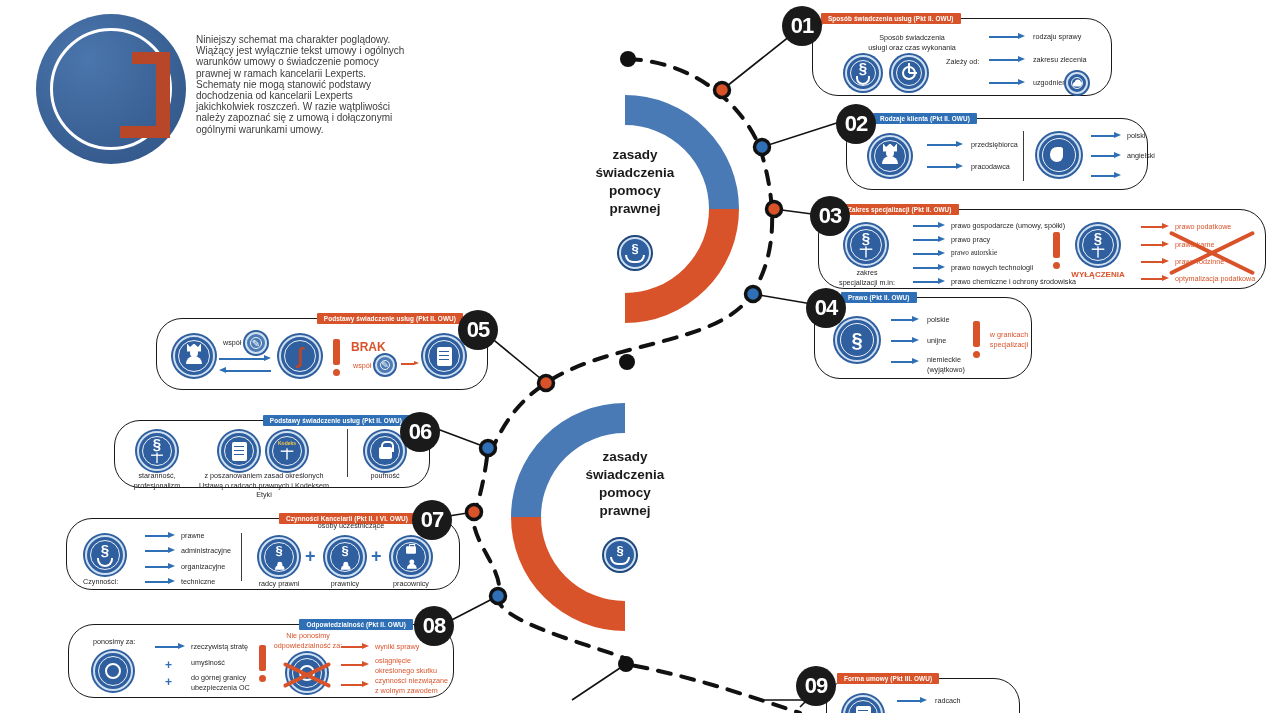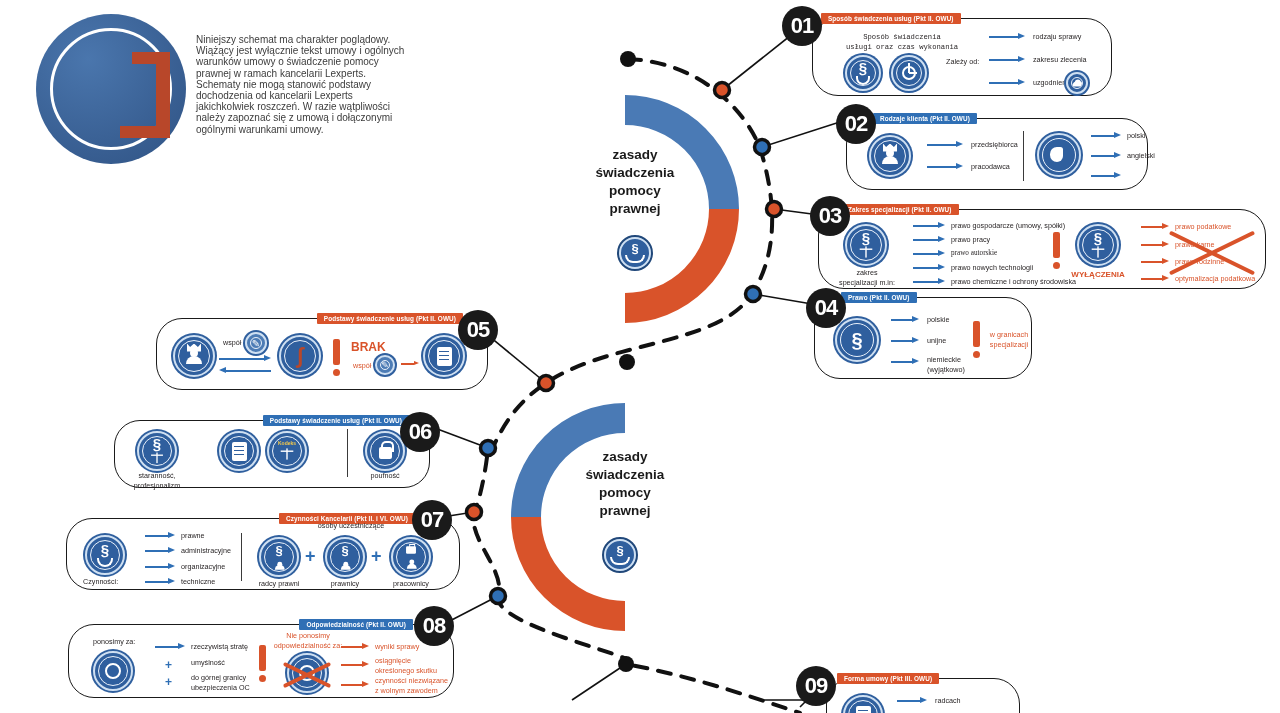--- a/index.html
+++ b/index.html
@@ -214,21 +214,21 @@
     <div class="seal" style="left:52px;top:95px;width:36px;height:36px;">
       <div class="seal-in">
           <span class="seal-s">§</span>
           <span class="seal-hand"></span>
         </div>
     </div>
   </div>
 
   <div class="card" style="left:812px;top:18px;width:300px;height:78px;">
     <div class="hdr or" style="left:8px;top:-6px;">Sposób świadczenia usług (Pkt II. OWU)</div>
-    <div class="txt c" style="left:14px;top:14px;width:150px;font-family:Liberation Mono, monospace;">
+    <div class="txt c" style="left:24px;top:14px;width:150px;">
       <div>Sposób świadczenia</div>
         <div>usługi oraz czas wykonania</div>
     </div>
     <div class="ico" style="left:32px;top:36px;width:36px;height:36px;">
       <div class="ico-in">
           <span class="glyph-s">§</span>
           <span class="glyph-hand"></span>
         </div>
       </div>
     <div class="ico" style="left:78px;top:36px;width:36px;height:36px;">
@@ -460,20 +460,21 @@
             <i style="top:12px;"></i>
           </span>
         </div>
       </div>
     <div class="ico" style="left:152px;top:10px;width:40px;height:40px;">
       <div class="ico-in">
           <span style="font-size:5px;color:#f2c94c;font-weight:bold;">Kodeks</span>
           <span class="glyph-scale" style="transform:scale(.7)"></span>
         </div>
       </div>
+    <div class="txt c" style="left:82px;top:50px;width:134px;">z poszanowaniem zasad określonych Ustawą o radcach prawnych i Kodeksem Etyki</div>
     <div class="vsep" style="left:232px;top:8px;height:48px;"></div>
     <div class="ico" style="left:250px;top:10px;width:40px;height:40px;">
       <div class="ico-in">
           <span class="glyph-lock"></span>
         </div>
       </div>
     <div class="txt c" style="left:242px;top:50px;width:56px;">poufność</div>
   </div>
   <div class="badge" style="left:400px;top:412px;">06</div>
 

